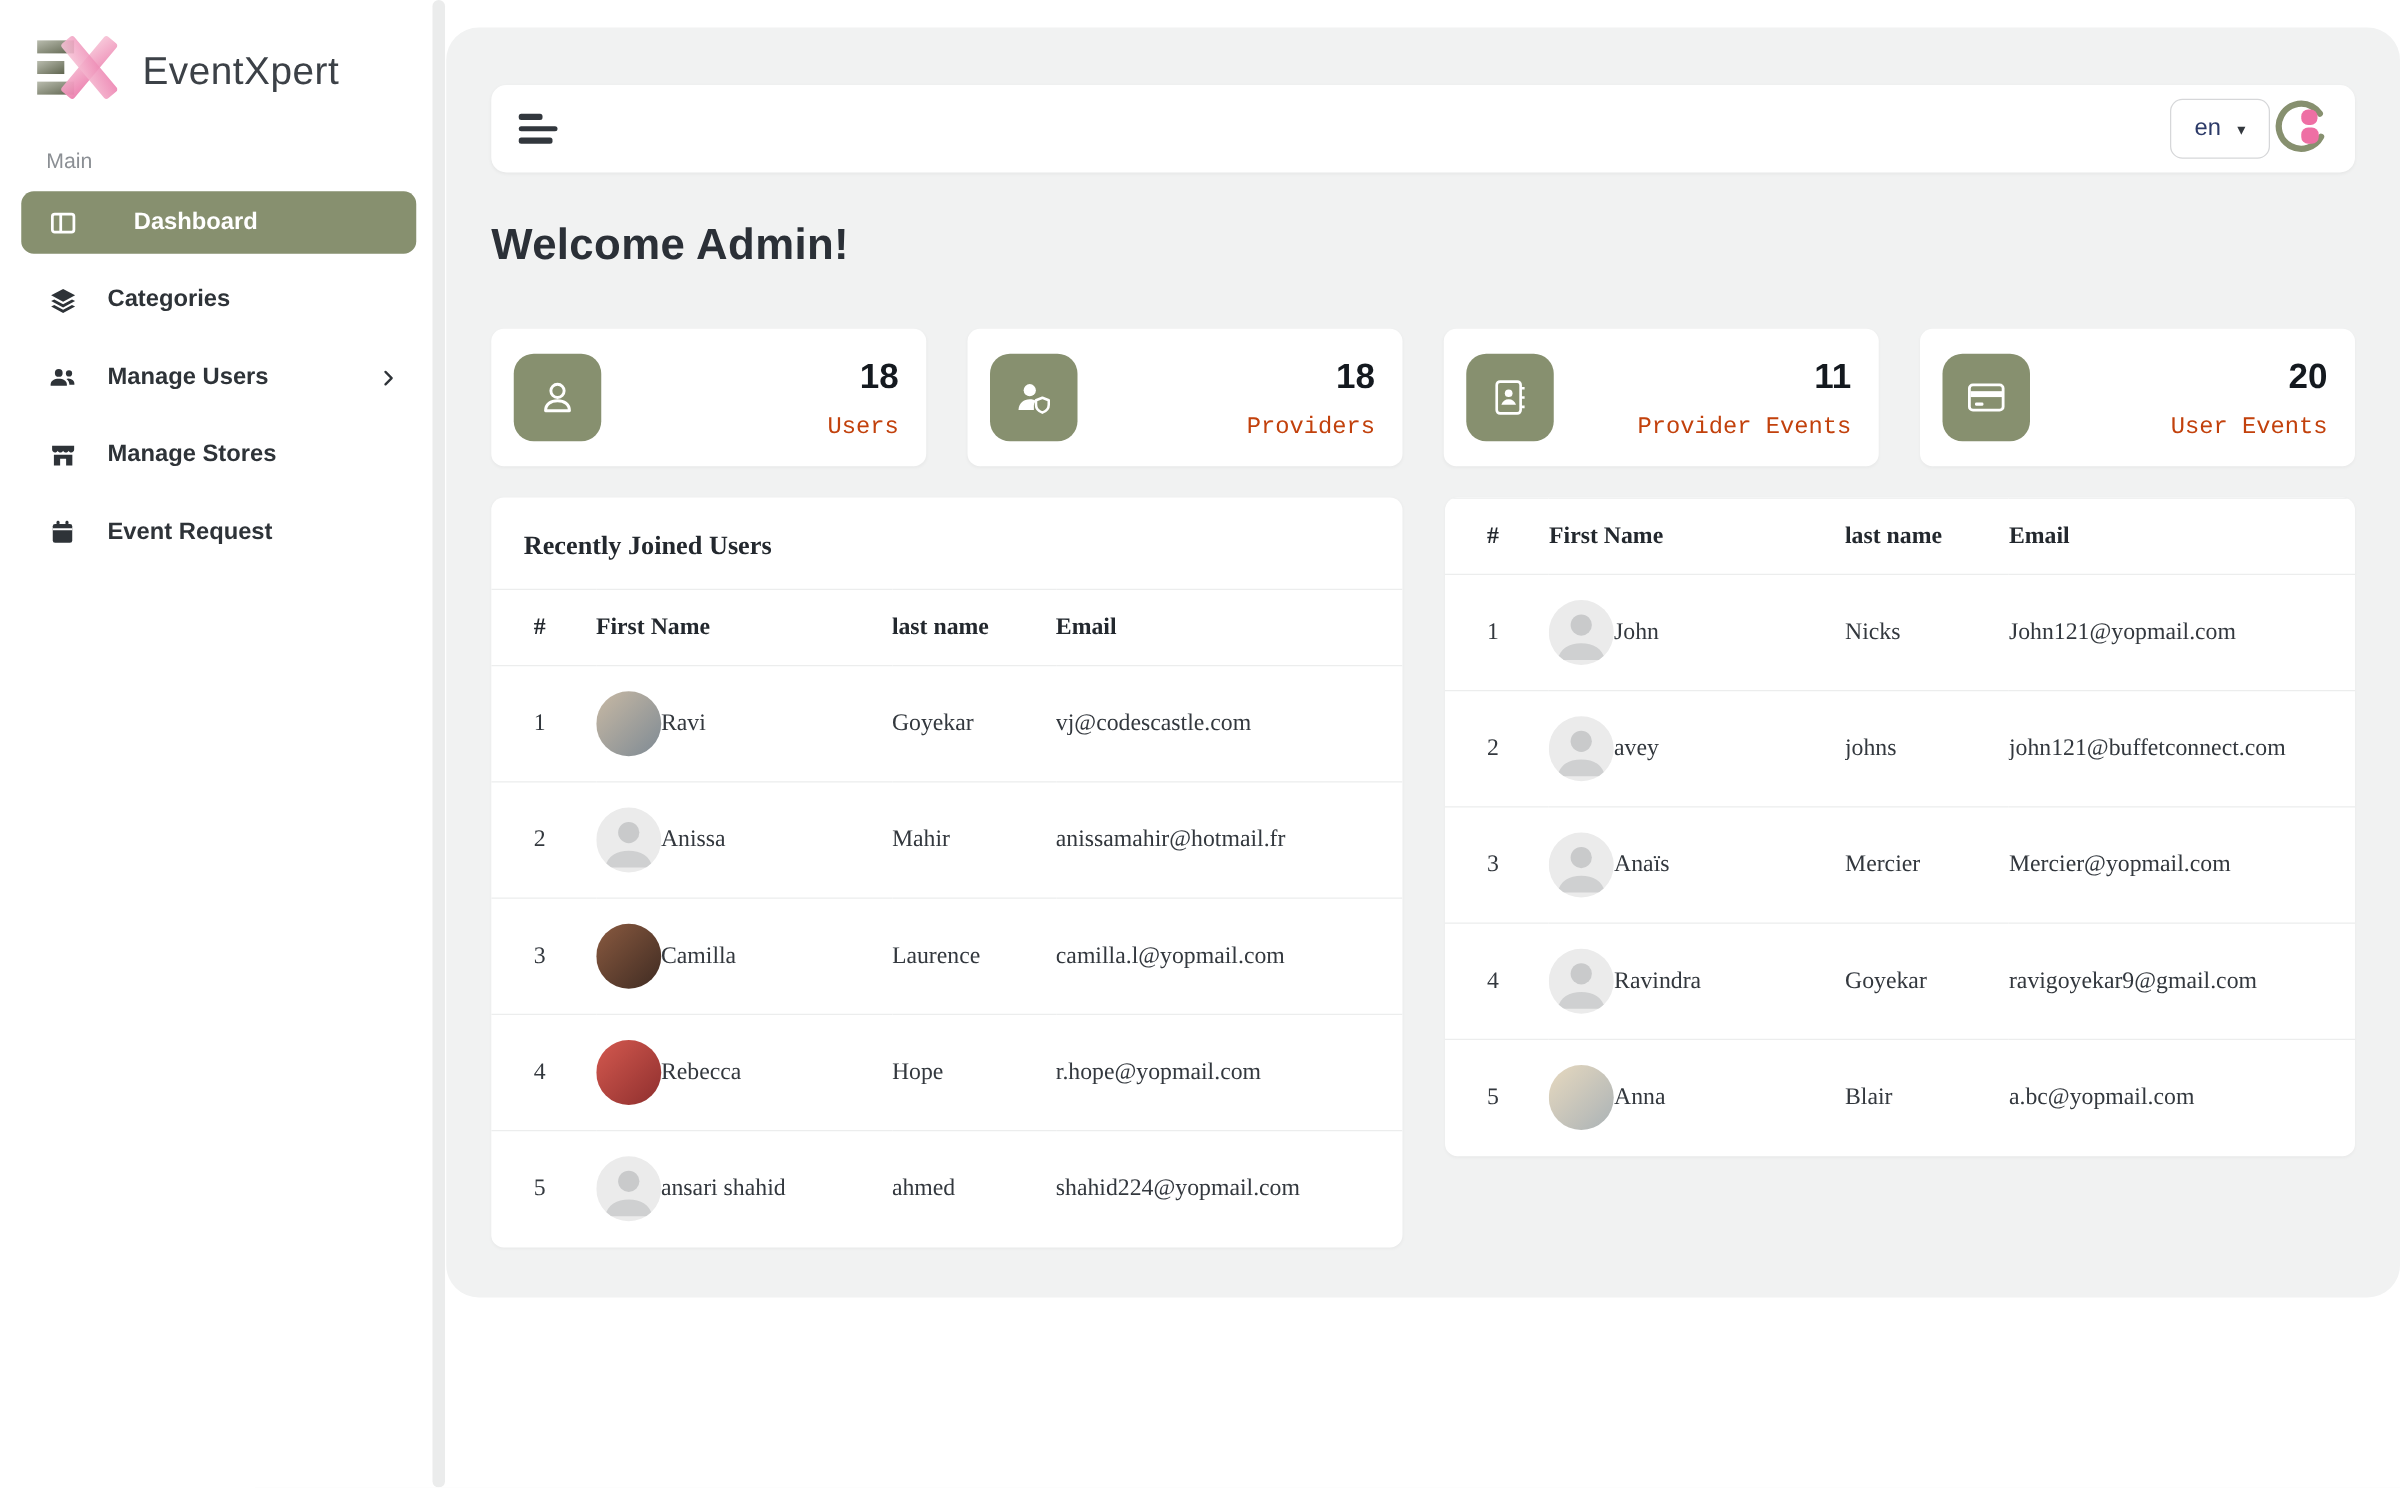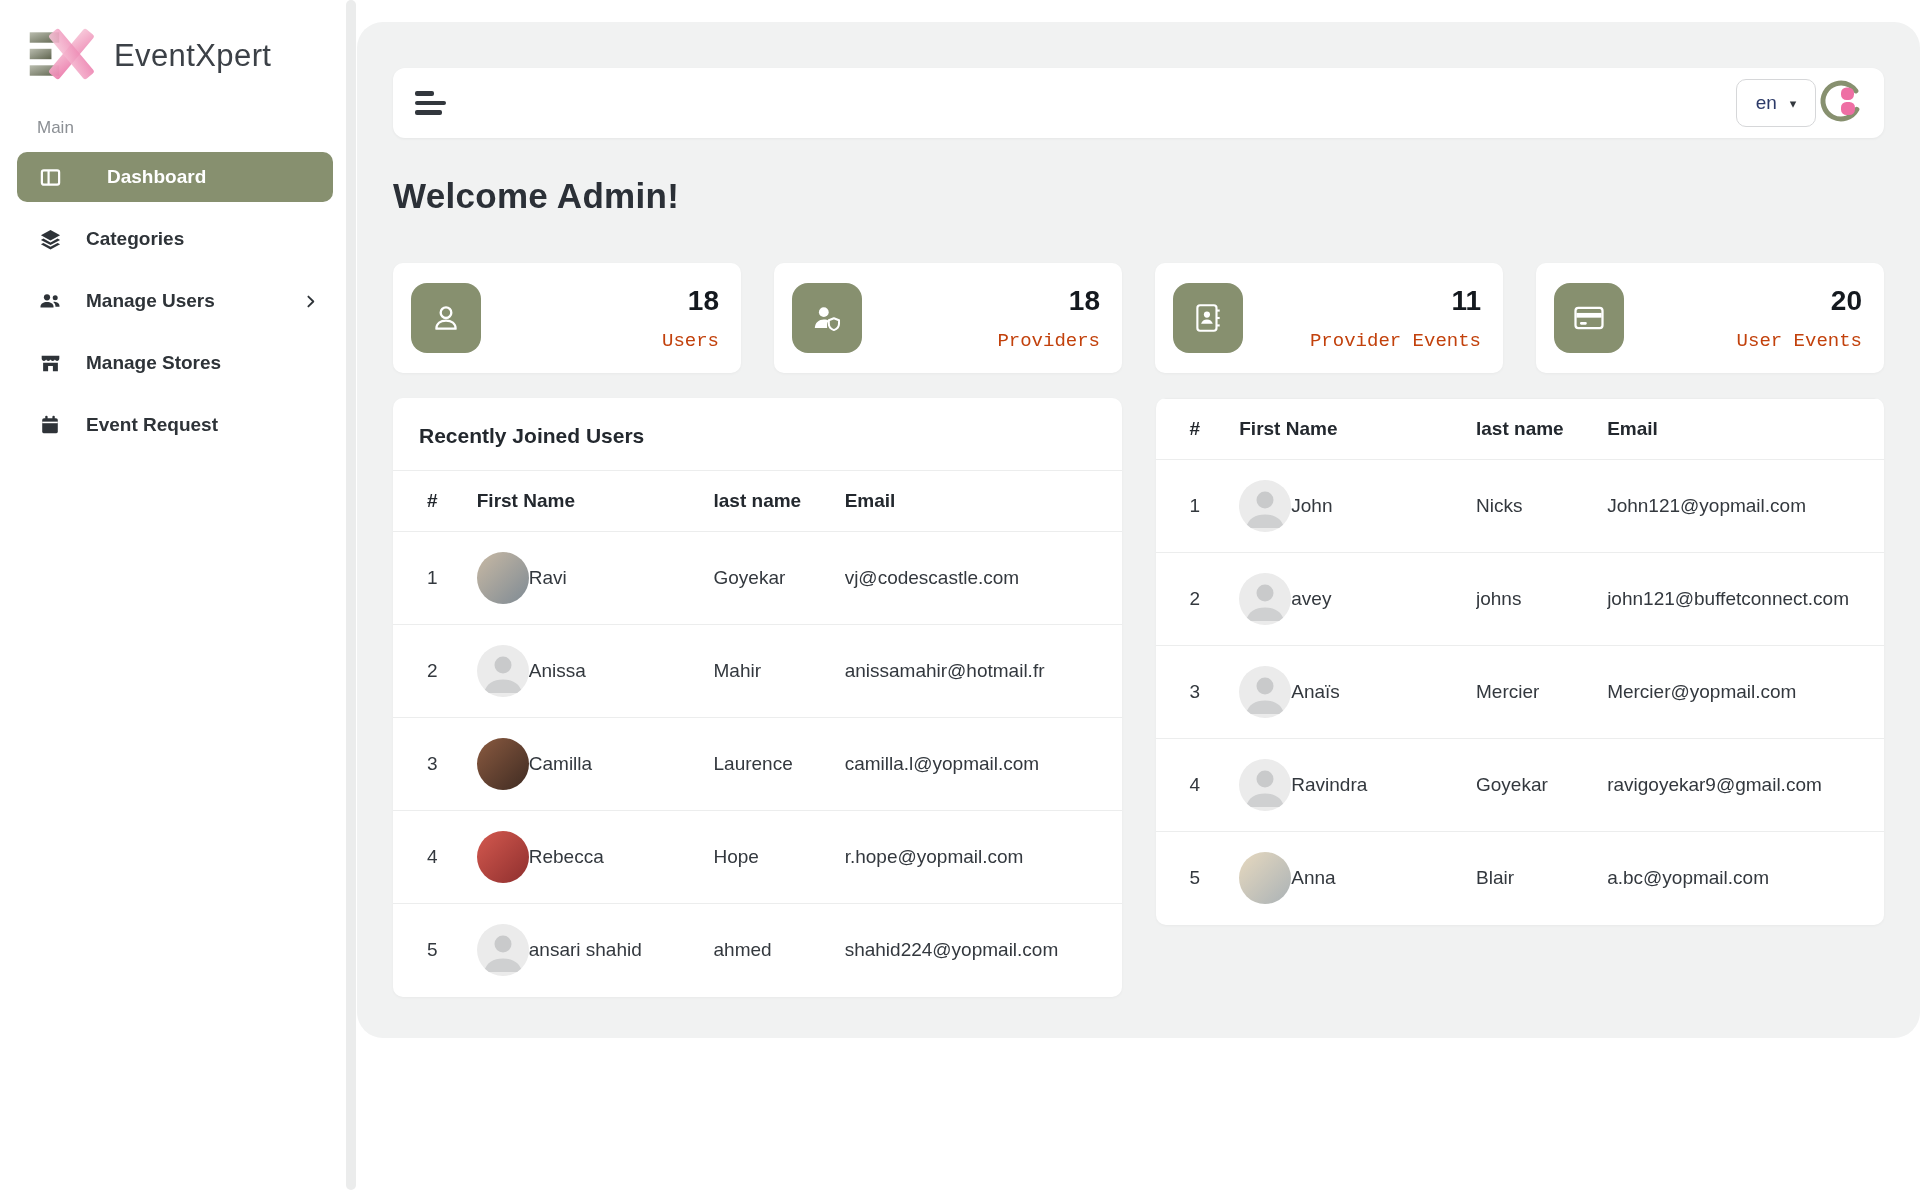--- a/index.html
+++ b/index.html
@@ -35,21 +35,21 @@
 
   
   .stats { display:flex; gap:33px; margin-top:47px; }
   .stat-card { flex:1; background:#ffffff; border-radius:10px; height:110px; display:flex; align-items:center; justify-content:space-between; padding:0 22px 0 18px; box-shadow:0 1px 3px rgba(0,0,0,.04); }
   .tile { width:70px; height:70px; border-radius:16px; background:#87906F; display:flex; align-items:center; justify-content:center; }
   .stat-right { text-align:right; }
   .stat-value { font-size:28px; font-weight:bold; color:#14191f; }
   .stat-label { font-size:19px; color:#c2410c; margin-top:13px;font-family:Liberation Mono, monospace; }
 
   
-  .tables { display:flex; gap:34px; margin-top:25px; align-items:flex-start; }
+  .tables { display:flex; gap:34px; margin-top:25px; align-items:flex-start;font-family:Liberation Serif, serif; }
   .table-card { flex:1; background:#ffffff; border-radius:10px; box-shadow:0 1px 3px rgba(0,0,0,.04); overflow:hidden; }
   .card-title { font-size:21px; font-weight:bold; color:#23282e; padding:26px 24px 22px 26px; }
   table { width:100%; border-collapse:collapse; table-layout:fixed; }
   col.c1 { width:11.5%; } col.c2 { width:32.5%; } col.c3 { width:18%; } col.c4 { width:38%; }
   th { text-align:left; font-size:19px; font-weight:bold; color:#23282e; padding:19px 0; border-top:1px solid #eceded; border-bottom:1px solid #eceded; }
   th.first, td.first { padding-left:34px; }
   td { font-size:19px; color:#33383e; border-bottom:1px solid #eceded; height:93px; vertical-align:middle; overflow:hidden; white-space:nowrap; }
   tr:last-child td { border-bottom:none; }
   .name-cell { display:flex; align-items:center; }
   .avatar { width:52px; height:52px; border-radius:50%; overflow:hidden; flex:0 0 auto; background:#ebebeb; position:relative; }

